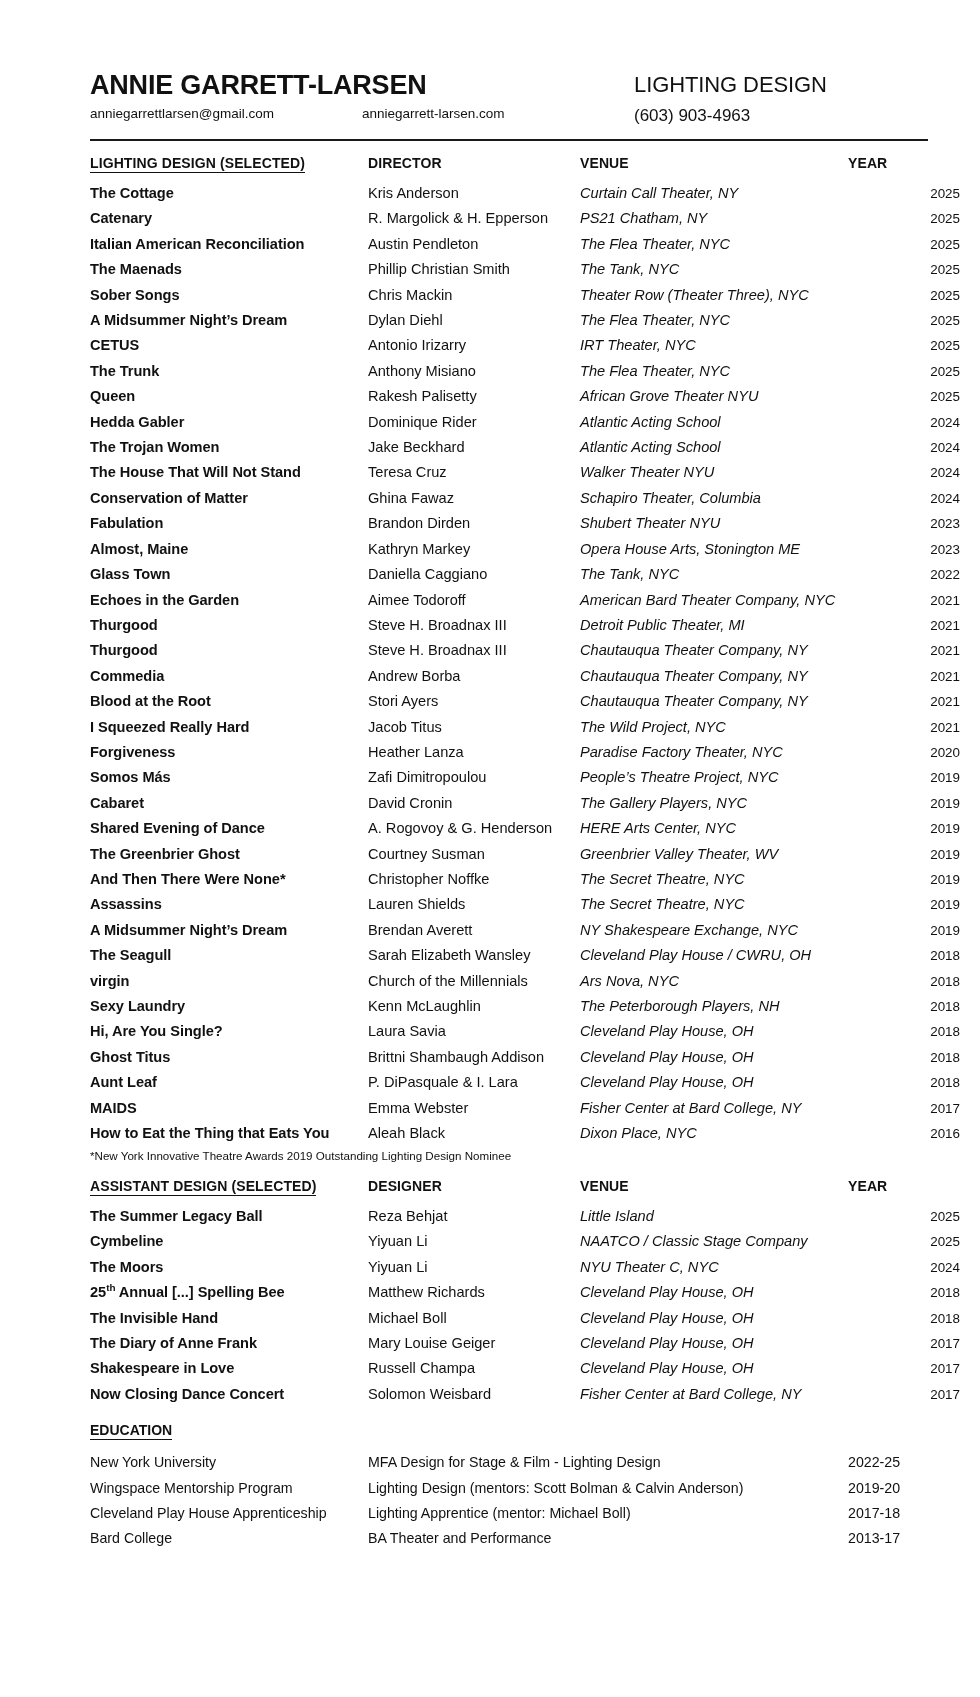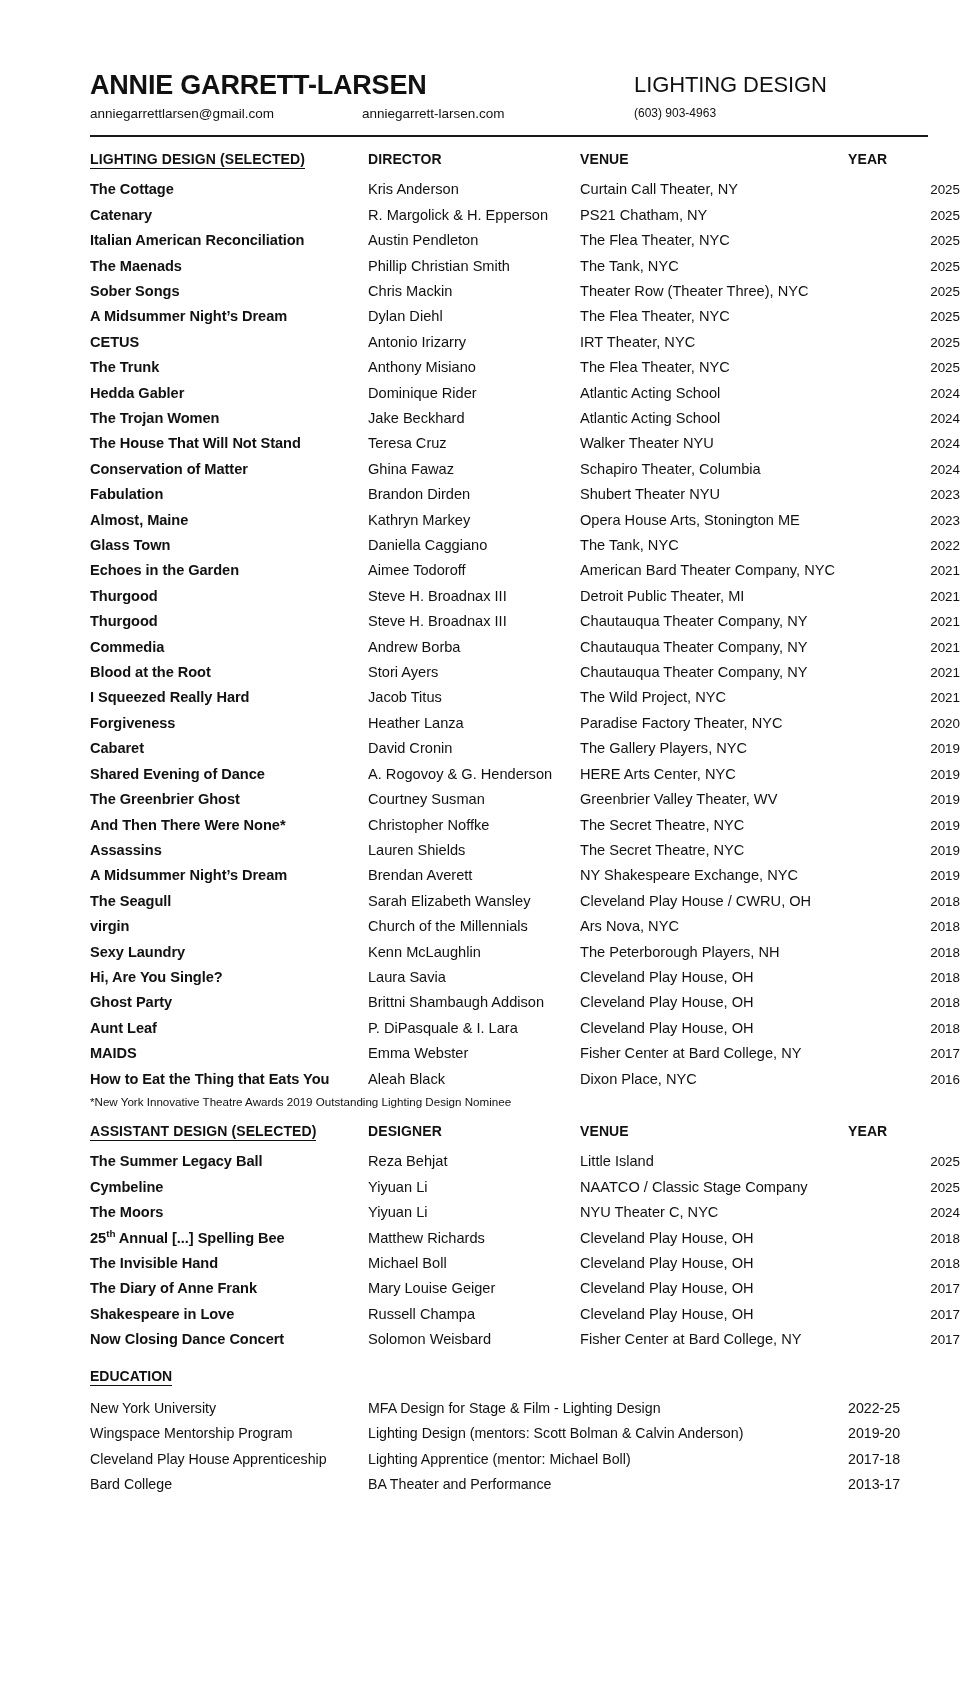--- a/index.html
+++ b/index.html
@@ -48,21 +48,21 @@
     margin: 2px 0 8px 0;
     white-space: nowrap;
   }
   .contact-row {
     display: flex;
     font-size: 13.5px;
     line-height: 1.2;
   }
   .contact-email { width: 272px; }
   .contact-site  { }
-  .phone { font-size: 12px; line-height: 1.2; }
+  .phone { font-size: 17px; line-height: 1.2; }
 
   .rule {
     border: 0;
     border-top: 2px solid #1a1a1a;
     margin: 13px 0 0 0;
     width: 100%;
   }
 
   
   .section { margin-top: 14px; }
@@ -95,21 +95,21 @@
   }
 
   .row td {
     font-size: 14.6px;
     height: 25.4px;
     line-height: 25.4px;
     white-space: nowrap;
   }
   .row .c-title { font-weight: 700; letter-spacing: -0.05px; }
   .row .c-person { font-weight: 400; }
-  .row .c-venue { font-weight: 400; }
+  .row .c-venue { font-weight: 400; font-style: italic; }
   .row .c-year { font-weight: 400; font-size: 13.4px; text-align: right; }
 
   sup { font-size: 0.68em; vertical-align: super; line-height: 0; }
 
   .footnote {
     font-size: 11.6px;
     line-height: 1.25;
     margin: 3px 0 0 0;
     font-weight: 400;
   }
@@ -220,20 +220,26 @@
             <td class="c-venue">IRT Theater, NYC</td>
             <td class="c-year">2025</td>
           </tr>
           <tr class="row">
             <td class="c-title">The Trunk</td>
             <td class="c-person">Anthony Misiano</td>
             <td class="c-venue">The Flea Theater, NYC</td>
             <td class="c-year">2025</td>
           </tr>
           <tr class="row">
+            <td class="c-title">Queen</td>
+            <td class="c-person">Rakesh Palisetty</td>
+            <td class="c-venue">African Grove Theater NYU</td>
+            <td class="c-year">2025</td>
+          </tr>
+          <tr class="row">
             <td class="c-title">Hedda Gabler</td>
             <td class="c-person">Dominique Rider</td>
             <td class="c-venue">Atlantic Acting School</td>
             <td class="c-year">2024</td>
           </tr>
           <tr class="row">
             <td class="c-title">The Trojan Women</td>
             <td class="c-person">Jake Beckhard</td>
             <td class="c-venue">Atlantic Acting School</td>
             <td class="c-year">2024</td>
@@ -304,20 +310,26 @@
             <td class="c-venue">The Wild Project, NYC</td>
             <td class="c-year">2021</td>
           </tr>
           <tr class="row">
             <td class="c-title">Forgiveness</td>
             <td class="c-person">Heather Lanza</td>
             <td class="c-venue">Paradise Factory Theater, NYC</td>
             <td class="c-year">2020</td>
           </tr>
           <tr class="row">
+            <td class="c-title">Somos Más</td>
+            <td class="c-person">Zafi Dimitropoulou</td>
+            <td class="c-venue">People’s Theatre Project, NYC</td>
+            <td class="c-year">2019</td>
+          </tr>
+          <tr class="row">
             <td class="c-title">Cabaret</td>
             <td class="c-person">David Cronin</td>
             <td class="c-venue">The Gallery Players, NYC</td>
             <td class="c-year">2019</td>
           </tr>
           <tr class="row">
             <td class="c-title">Shared Evening of Dance</td>
             <td class="c-person">A. Rogovoy &amp; G. Henderson</td>
             <td class="c-venue">HERE Arts Center, NYC</td>
             <td class="c-year">2019</td>
@@ -364,21 +376,21 @@
             <td class="c-venue">The Peterborough Players, NH</td>
             <td class="c-year">2018</td>
           </tr>
           <tr class="row">
             <td class="c-title">Hi, Are You Single?</td>
             <td class="c-person">Laura Savia</td>
             <td class="c-venue">Cleveland Play House, OH</td>
             <td class="c-year">2018</td>
           </tr>
           <tr class="row">
-            <td class="c-title">Ghost Party</td>
+            <td class="c-title">Ghost Titus</td>
             <td class="c-person">Brittni Shambaugh Addison</td>
             <td class="c-venue">Cleveland Play House, OH</td>
             <td class="c-year">2018</td>
           </tr>
           <tr class="row">
             <td class="c-title">Aunt Leaf</td>
             <td class="c-person">P. DiPasquale &amp; I. Lara</td>
             <td class="c-venue">Cleveland Play House, OH</td>
             <td class="c-year">2018</td>
           </tr>

